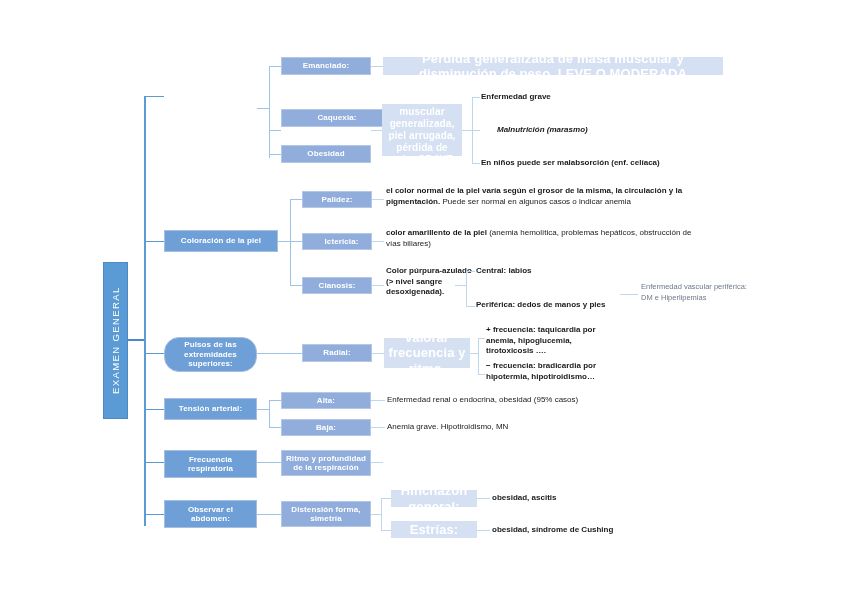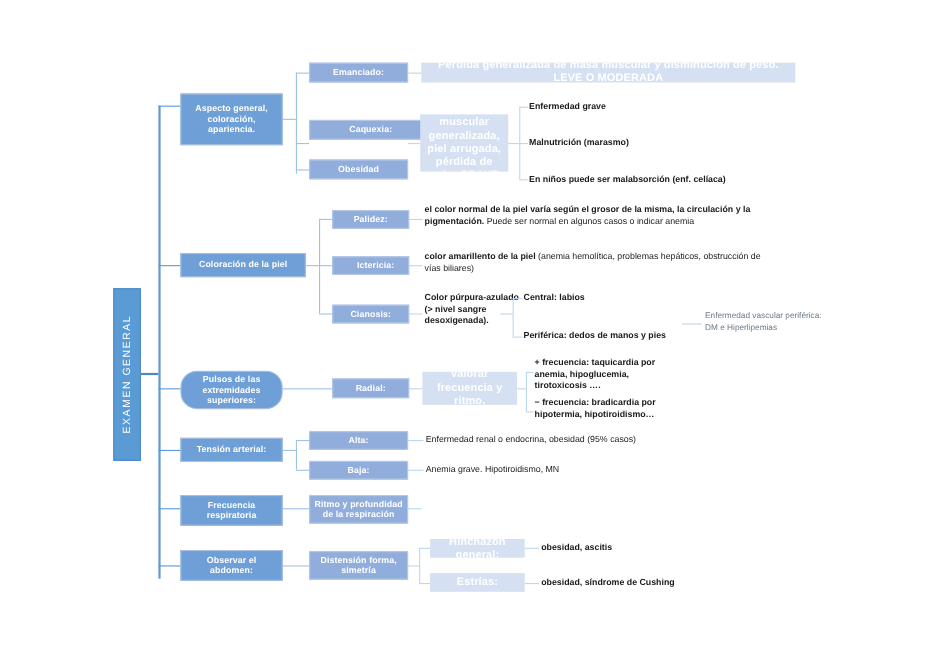--- a/index.html
+++ b/index.html
@@ -63,21 +63,21 @@
     font-size: 8px;
     font-weight: 700;
     padding: 2px 3px;
   }
 
   
   .n-pale {
     background: #D5E0F2;
     border: none;
     color: #ffffff;
-    font-size: 10px;
+    font-size: 13px;
     font-weight: 700;
     padding: 2px 4px;
   }
   .n-pale-sm { font-size: 10px; }
 
   
   .leaf {
     position: absolute;
     box-sizing: border-box;
     font-size: 8px;
@@ -118,21 +118,20 @@
 
   <div class="ln h" style="left:144px; top:96px;  width:20px;"></div>
   <div class="ln h" style="left:144px; top:241px; width:20px;"></div>
   <div class="ln h" style="left:144px; top:353px; width:20px;"></div>
   <div class="ln h" style="left:144px; top:409px; width:20px;"></div>
   <div class="ln h" style="left:144px; top:462px; width:20px;"></div>
   <div class="ln h" style="left:144px; top:514px; width:20px;"></div>
 
   <div class="node n-root" style="left:103px; top:262px; width:25px; height:157px;">EXAMEN GENERAL</div>
 
-  <div class="node n-l1" style="left:164px; top:85px; width:93px; height:47px;">Aspecto general, coloración, apariencia.</div>
 
   <div class="ln h pale" style="left:257px; top:108px; width:12px;"></div>
   <div class="ln v pale" style="left:269px; top:66px; height:92px;"></div>
   <div class="ln h pale" style="left:269px; top:66px;  width:12px;"></div>
   <div class="ln h pale" style="left:269px; top:130px; width:12px;"></div>
   <div class="ln h pale" style="left:269px; top:154px; width:12px;"></div>
 
   <div class="node n-l2" style="left:281px; top:57px; width:90px; height:18px;">Emanciado:</div>
   <div class="node n-l2" style="left:281px; top:109px; width:112px; height:18px;">Caquexia:</div>
   <div class="node n-l2" style="left:281px; top:145px; width:90px; height:18px;">Obesidad</div>
@@ -143,21 +142,21 @@
   <div class="ln h palest" style="left:371px; top:130px; width:11px;"></div>
   <div class="node n-pale n-pale-sm" style="left:382px; top:104px; width:80px; height:52px;">Pérdida muscular generalizada, piel arrugada, pérdida de pelo. GRAVE</div>
 
   <div class="ln h palest" style="left:462px; top:130px; width:10px;"></div>
   <div class="ln v palest" style="left:472px; top:97px; height:66px;"></div>
   <div class="ln h palest" style="left:472px; top:97px;  width:8px;"></div>
   <div class="ln h palest" style="left:472px; top:130px; width:8px;"></div>
   <div class="ln h palest" style="left:472px; top:163px; width:8px;"></div>
 
   <div class="leaf bold" style="left:481px; top:92px; width:250px;">Enfermedad grave</div>
-  <div class="leaf bold" style="left:481px; top:125px; width:250px;">Malnutrición (marasmo)</div>
+  <div class="leaf bold" style="left:497px; top:125px; width:250px;font-style:italic;">Malnutrición (marasmo)</div>
   <div class="leaf bold" style="left:481px; top:158px; width:270px;">En niños puede ser malabsorción (enf. celíaca)</div>
 
   <div class="node n-l1" style="left:164px; top:230px; width:114px; height:22px;">Coloración de la piel</div>
 
   <div class="ln h pale" style="left:278px; top:241px; width:12px;"></div>
   <div class="ln v pale" style="left:290px; top:199px; height:86px;"></div>
   <div class="ln h pale" style="left:290px; top:199px; width:12px;"></div>
   <div class="ln h pale" style="left:290px; top:241px; width:12px;"></div>
   <div class="ln h pale" style="left:290px; top:285px; width:12px;"></div>
 

